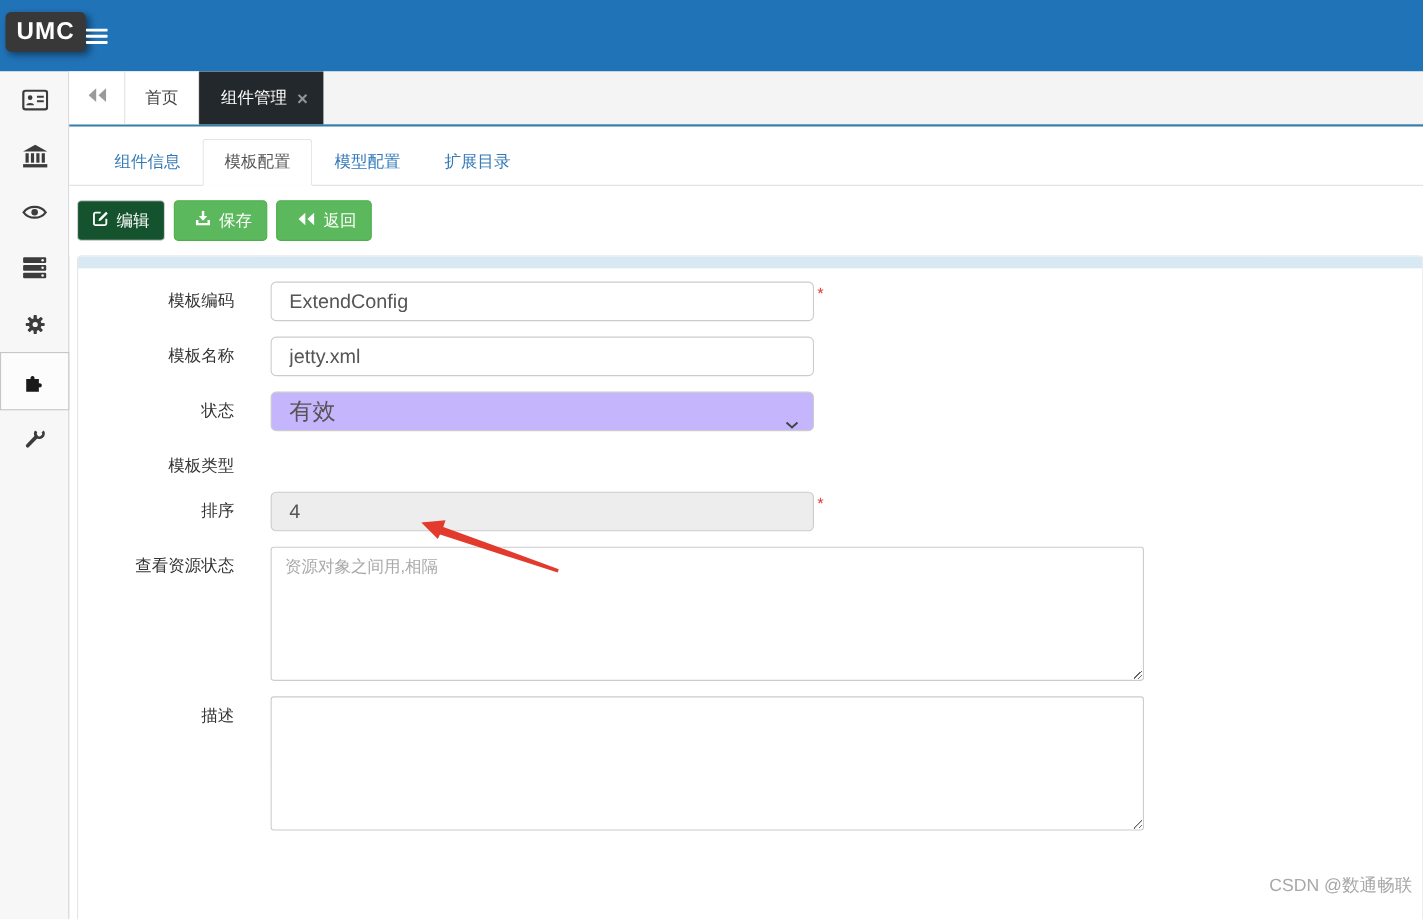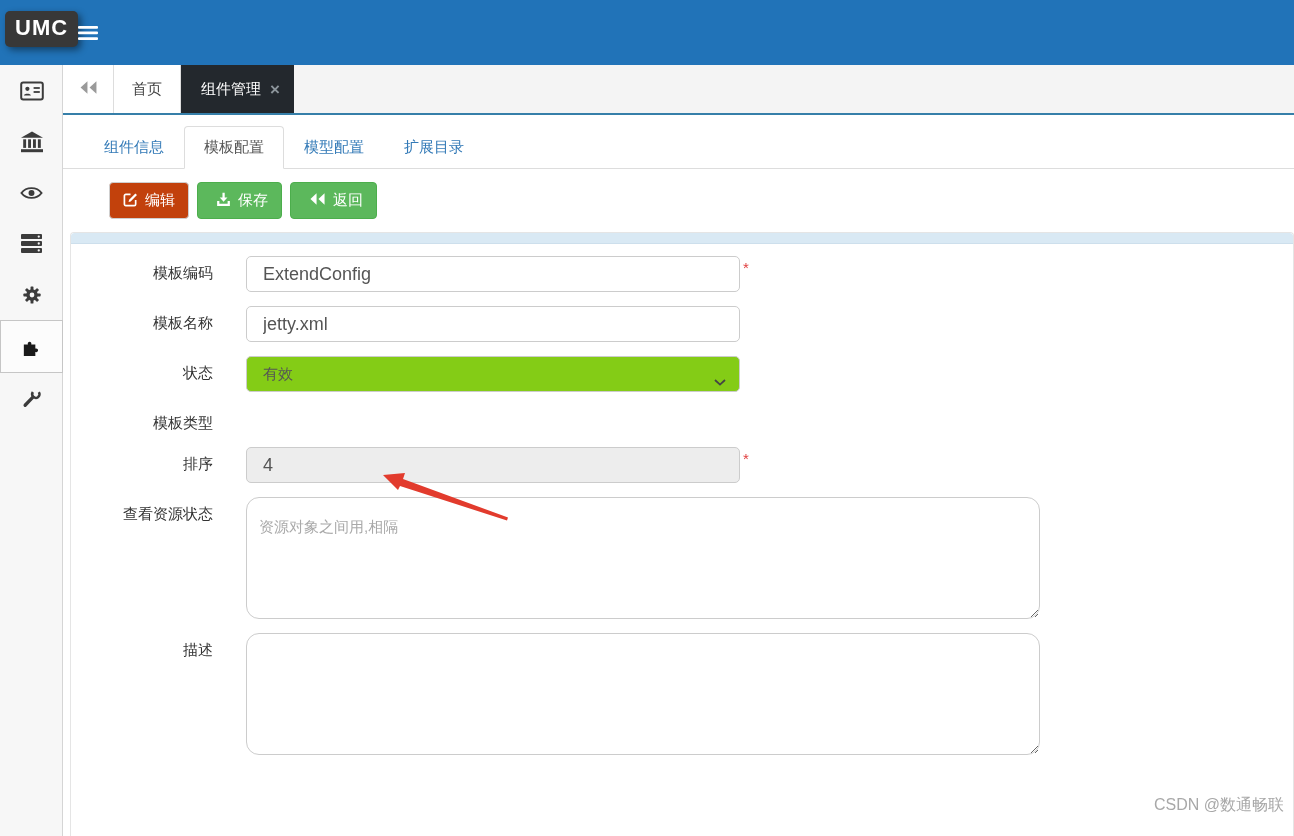--- a/index.html
+++ b/index.html
@@ -41,21 +41,21 @@
   .subtabs a { display:block; padding:11px 19px; font-size:15px; color:#337ab7;
     text-decoration:none; border:1px solid transparent; cursor:pointer; }
   .subtabs li.active a { color:#555; background:#fff; border-color:#ddd;
     border-bottom-color:#fff; border-radius:4px 4px 0 0; }
 
   
   .toolbar { position:absolute; left:63px; top:169px; width:1231px; height:63px;
     background:#fff; padding:13px 0 0 7px; display:flex; gap:8px; }
   .btn { height:37px; padding:0 13px; border-radius:4px; font-size:15px; color:#fff;
     display:flex; align-items:center; gap:7px; cursor:pointer; border:1px solid transparent; }
-  .btn-edit { background:#c2410c; border-color:#cfcfcf; cursor:default;margin-left:39px; }
+  .btn-edit { background:#14532d; border-color:#cfcfcf; cursor:default; }
   .btn-green { background:#5cb85c; border-color:#4cae4c;padding-left:18px; }
 
   
   .panel { position:absolute; left:70px; top:232px; width:1224px; height:679px;
     border:1px solid #e5e5e5; border-bottom:1px solid #cfcfcf; border-radius:4px 4px 0 0;
     background:#fff; overflow:hidden; }
   .panel-heading { height:11px; background:#d9e9f4; border-bottom:1px solid #cddfec;
     border-radius:3px 3px 0 0; }
   .panel-body { padding:12px 0 0 10px; }
 
@@ -63,26 +63,26 @@
   .form-label { width:132px; text-align:right; padding-top:8px; font-size:15px; color:#333;
     flex:0 0 132px; }
   .field-wrap { margin-left:33px; display:flex; align-items:flex-start; }
 
   .txt { width:494px; height:36px; border:1px solid #ccc; border-radius:5px;
     padding:0 16px; font-size:18px; color:#555; outline:none; background:#fff;
     font-family:"Liberation Sans","DejaVu Sans",sans-serif; }
   .txt:disabled { background:#ededed; color:#555; }
 
   .sel { position:relative; width:494px; height:36px; border:1px solid #ccc; border-radius:5px;
-    background:#84cc16; font-size:15px; color:#555; display:flex; align-items:center;
+    background:#c4b5fd; font-size:21px; color:#555; display:flex; align-items:center;
     padding:0 34px 0 16px; cursor:pointer; }
   .sel .chev { position:absolute; right:13px; top:15px; }
 
-  .ta { width:794px; height:122px; border:1px solid #ccc; border-radius:13px;
-    padding:20px 12px; font-size:15px; color:#555; resize:both; outline:none;
+  .ta { width:794px; height:122px; border:1px solid #ccc; border-radius:3px;
+    padding:8px 12px; font-size:15px; color:#555; resize:both; outline:none;
     font-family:"Liberation Sans","DejaVu Sans",sans-serif; }
   .ta::placeholder, .txt::placeholder { color:#a9a9a9; }
 
   .req { color:#e03e3e; font-size:15px; margin-left:3px; line-height:1; padding-top:4px; }
 
   
   .overlay { position:absolute; left:0; top:0; width:1294px; height:836px; pointer-events:none; }
 
   
   .watermark { position:absolute; right:10px; top:795px; color:#a8a8a8; font-size:16px; }

